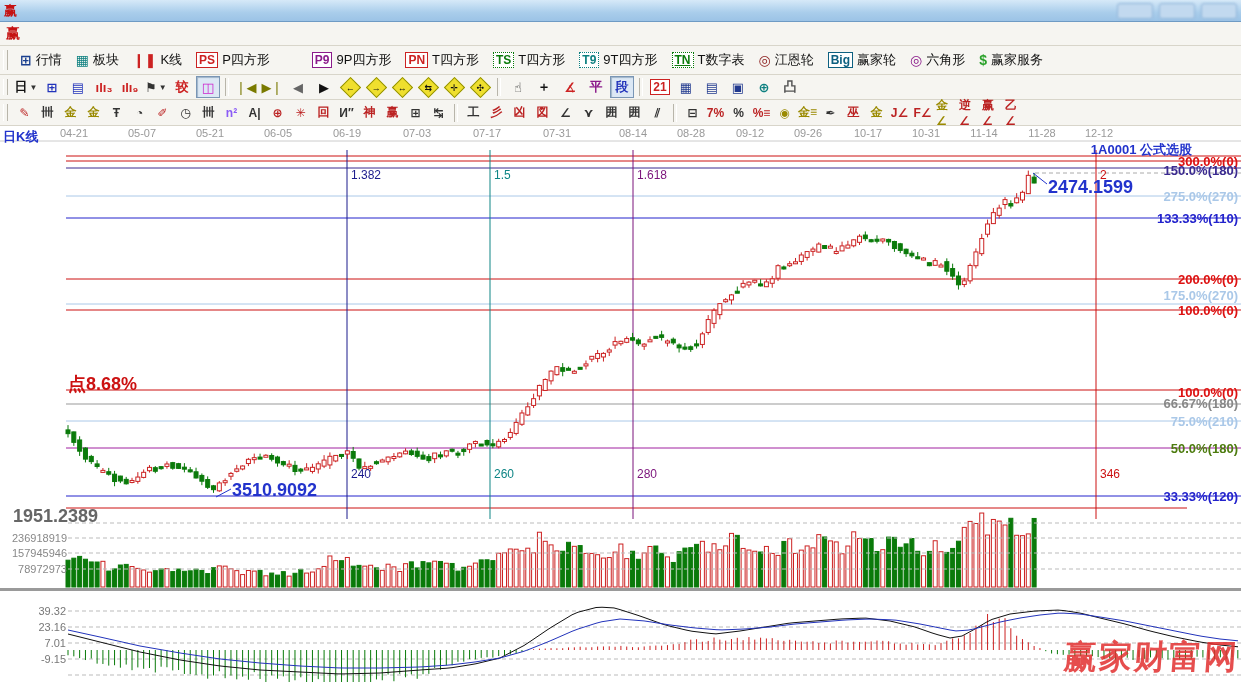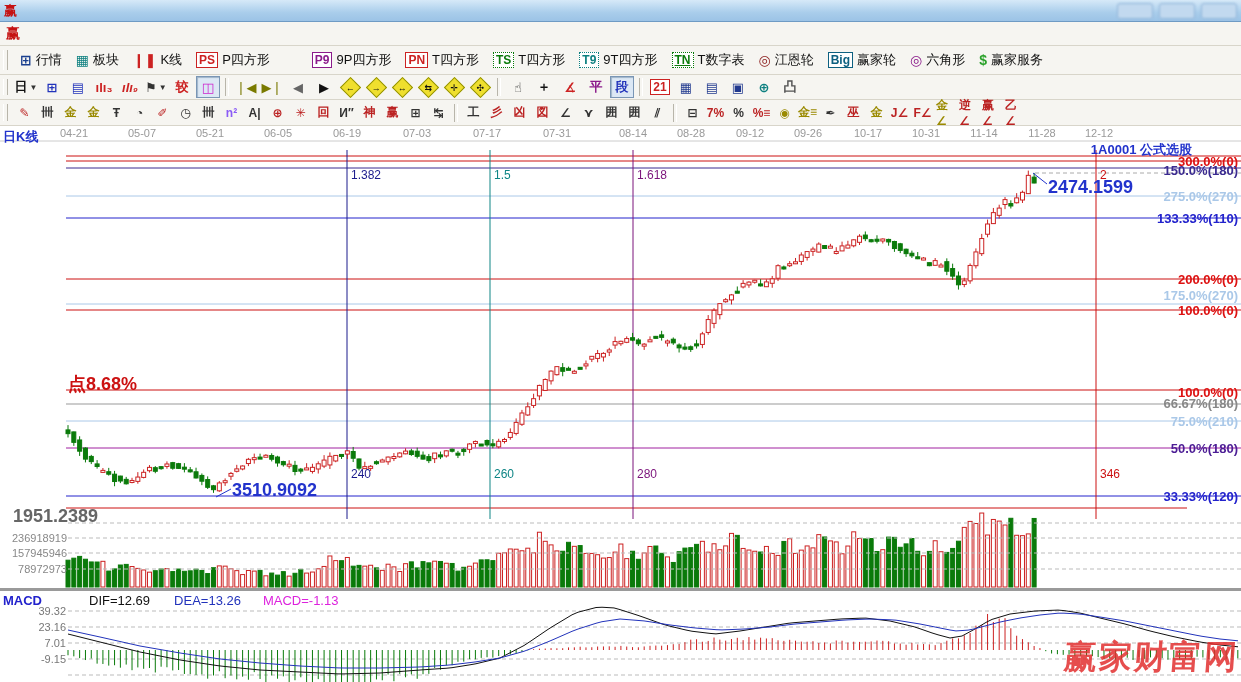--- a/index.html
+++ b/index.html
@@ -128,21 +128,21 @@
     <div class="icon-btn">
       <span style="color: rgb(34, 51, 187);">⊞</span>
     </div>
     <div class="icon-btn">
       <span style="color: rgb(34, 51, 187);">▤</span>
     </div>
     <div class="icon-btn">
       <span style="color: rgb(204, 34, 34);">ılı₃</span>
     </div>
     <div class="icon-btn">
-      <span style="color: rgb(204, 34, 34); font-style: italic;">ılı₉</span>
+      <span style="color: rgb(204, 34, 34);">ılı₉</span>
     </div>
     <div class="icon-btn">
       <span style="color: rgb(51, 51, 51);">⚑</span>
       <span class="drop">▼</span>
     </div>
     <div class="icon-btn">
       <span style="color: rgb(204, 34, 34);">较</span>
     </div>
     <div class="icon-btn selected">
       <span style="color: rgb(204, 34, 204);">◫</span>
@@ -1127,38 +1127,32 @@
       <line x1="1214.5400000000018" y1="524" x2="1214.5400000000018" y2="533.1166392318244" stroke="#0a7a0a"></line>
       <line x1="1220.3600000000017" y1="524" x2="1220.3600000000017" y2="531.3377229080933" stroke="#0a7a0a"></line>
       <line x1="1226.1800000000017" y1="524" x2="1226.1800000000017" y2="532.7500987585732" stroke="#0a7a0a"></line>
       <line x1="1232.0000000000016" y1="524" x2="1232.0000000000016" y2="531.5097464563328" stroke="#0a7a0a"></line>
       <line x1="1237.8200000000015" y1="524" x2="1237.8200000000015" y2="532.3106279126656" stroke="#0a7a0a"></line>
       <polyline points="68,508 74,509.5 80,511 86,512.5 92,514 98,515.5 104,517 110,518.5 116,520 122,521.5 128,523 134,524.5 140,526 146,527.2 152,528.4 158,529.6 164,530.8 170,532 176,533.2 182,534.3 188,535.2 194,536.1 200,537 206,537.9 212,538.8 218,539.7 224,540.4 230,541 236,541.6 242,542.2 248,542.8 254,543.4 260,544 266,544.3 272,544.6 278,544.9 284,545.2 290,545.5 296,545.8 302,546.1 308,546.4 314,546.7 320,547 326,547.3 332,547.6 338,547.9 344,547.9 350,547.75 356,547.6 362,547.45 368,547.3 374,547.15 380,547 386,546.55 392,546.1 398,545.65 404,545.2 410,544.75 416,544.3 422,543.8666666666667 428,543.4666666666667 434,543.0666666666667 440,542.6666666666666 446,542.2666666666667 452,541.68 458,540.72 464,539.76 470,538.8 476,537.76 482,536.32 488,534.88 494,533.44 500,532 506,528.88 512,525.76 518,522.64 524,519.52 530,515.6 536,511.52 542,507.44000000000005 548,503.36 554,499.6 560,496 566,492.4 572,488.79999999999995 578,486.21739130434787 584,484.6521739130435 590,483.0869565217391 596,481.52173913043475 602,481.2352941176471 608,481.5882352941177 614,481.9411764705883 620,483.6 626,485.52 632,487.44000000000005 638,489.36 644,491.44000000000005 650,493.6 656,495.76 662,497.91999999999996 668,499.72 674,501.15999999999997 680,502.6 686,504.03999999999996 692,505.24 698,505.96000000000004 704,506.67999999999995 710,507.4 716,507.88 722,507.15999999999997 728,506.44000000000005 734,505.72 740,505 746,504.03999999999996 752,503.08000000000004 758,502.12 764,501.15999999999997 770,500.20000000000005 776,499.24 782,498.28 788,497.32000000000005 794,496.67999999999995 800,496.20000000000005 806,495.72 812,495.24 818,494.76 824,494.28 830,493.79999999999995 836,493.32000000000005 842,492.91999999999996 848,492.67999999999995 854,492.44000000000005 860,492.20000000000005 866,492.12 872,492.84000000000003 878,493.55999999999995 884,494.28 890,495 896,496.44000000000005 902,497.88 908,499.32000000000005 914,500.76 920,502.75 926,504.85 932,506.95000000000005 938,508.79999999999995 944,510.4 950,512 956,511 962,510 968,506.7692307692307 974,503.53846153846155 980,500 986,496.4 992,493.4 998,491.6 1004,489.79999999999995 1010,488 1016,487.28 1022,486.55999999999995 1028,485.84000000000003 1034,485.12 1040,484.79999999999995 1046,484.55999999999995 1052,484.32000000000005 1058,484.08000000000004 1064,484.6 1070,485.5 1076,486.4 1082,487.5 1088,489 1094,490.5 1100,492 1106,493.44000000000005 1112,494.88 1118,496.32000000000005 1124,497.76 1130,499.4 1136,501.08000000000004 1142,502.76 1148,504.44000000000005 1154,505.96000000000004 1160,507.4 1166,508.84000000000003 1172,510.28 1178,511.6 1184,512.8 1190,514 1196,515.2 1202,516.3 1208,517.2 1214,518.1 1220,519 1226,519.6 1232,520.2 1238,520.8 " fill="none" stroke="#111111" stroke-width="1"></polyline>
       <polyline points="68,504 74,505.3125 80,506.625 86,507.9375 92,509.25 98,510.5625 104,511.9 110,513.25 116,514.6 122,515.95 128,517.3 134,518.65 140,520 146,521.05 152,522.1 158,523.15 164,524.2 170,525.25 176,526.3 182,527.3 188,528.2 194,529.1 200,530 206,530.9 212,531.8 218,532.7 224,533.4 230,534 236,534.6 242,535.2 248,535.8 254,536.4 260,537 266,537.45 272,537.9 278,538.35 284,538.8 290,539.25 296,539.7 302,540.1 308,540.4 314,540.7 320,541 326,541.3 332,541.6 338,541.9 344,542 350,542 356,542 362,542 368,542 374,542 380,542 386,541.85 392,541.7 398,541.55 404,541.4 410,541.25 416,541.1 422,540.8666666666667 428,540.4666666666667 434,540.0666666666667 440,539.6666666666666 446,539.2666666666667 452,538.76 458,538.04 464,537.32 470,536.6 476,535.84 482,534.88 488,533.92 494,532.96 500,532 506,530.32 512,528.64 518,526.96 524,525.28 530,523 536,520.6 542,518.2 548,515.8 554,513.24 560,510.6 566,507.96000000000004 572,505.32000000000005 578,503.03999999999996 584,501.12 590,499.20000000000005 596,497.28 602,495.70000000000005 608,494.79999999999995 614,493.9 620,493 626,493.48 632,493.96000000000004 638,494.44000000000005 644,494.91999999999996 650,495.79999999999995 656,496.76 662,497.72 668,498.67999999999995 674,499.48 680,500.20000000000005 686,500.91999999999996 692,501.64 698,502.24 704,502.72 710,503.20000000000005 716,503.67999999999995 722,503.91999999999996 728,503.67999999999995 734,503.44000000000005 740,503.20000000000005 746,502.91999999999996 752,502.44000000000005 758,501.96000000000004 764,501.48 770,501 776,500.28 782,499.55999999999995 788,498.84000000000003 794,498.12 800,497.6 806,497.12 812,496.64 818,496.15999999999997 824,495.67999999999995 830,495.20000000000005 836,494.72 842,494.24 848,493.88 854,493.64 860,493.4 866,493.15999999999997 872,493.08000000000004 878,493.32000000000005 884,493.55999999999995 890,493.79999999999995 896,494.15999999999997 902,495.12 908,496.08000000000004 914,497.03999999999996 920,498 926,499.20000000000005 932,500.4 938,501.6 944,502.79999999999995 950,504 956,504.9333333333333 962,504.5333333333333 968,504.1333333333333 974,502.9333333333333 980,501.33333333333337 986,499.73333333333335 992,498.1333333333333 998,496.5333333333333 1004,495.20000000000005 1010,494 1016,492.79999999999995 1022,491.70000000000005 1028,490.79999999999995 1034,489.9 1040,489 1046,488.4 1052,487.79999999999995 1058,487.20000000000005 1064,487.20000000000005 1070,487.5 1076,487.79999999999995 1082,488.29999999999995 1088,489.20000000000005 1094,490.1 1100,491 1106,491.96000000000004 1112,492.91999999999996 1118,493.88 1124,494.84000000000003 1130,496 1136,497.20000000000005 1142,498.4 1148,499.6 1154,500.79999999999995 1160,502 1166,503.20000000000005 1172,504.4 1178,505.6 1184,506.79999999999995 1190,508 1196,509.20000000000005 1202,510.29999999999995 1208,511.20000000000005 1214,512.1 1220,513 1226,513.6 1232,514.2 1238,514.8 " fill="none" stroke="#2233bb" stroke-width="1"></polyline>
       <polyline points="1033,47 1047,58" fill="none" stroke="#2233cc"></polyline>
       <polyline points="216,371 231,363" fill="none" stroke="#2233cc"></polyline>
     </svg>
-  <div class="macd-header">
-    <b style="margin-left: 3px; color: rgb(34, 34, 204);">MACD</b>
-    <span style="margin-left: 47px; color: rgb(17, 17, 17);">DIF=12.69</span>
-    <span style="margin-left: 24px; color: rgb(34, 51, 187);">DEA=13.26</span>
-    <span style="margin-left: 22px; color: rgb(221, 34, 221);">MACD=-1.13</span>
-  </div>
   <div id="overlays">
       <div class="overlay" style="left: 68px; top: 249px; color: rgb(204, 17, 17); font-weight: bold;">点8.68%</div>
       <div class="overlay" style="left: 1048px; top: 52px; color: rgb(34, 51, 204); font-weight: bold;">2474.1599</div>
       <div class="overlay" style="left: 232px; top: 355px; color: rgb(34, 51, 204); font-weight: bold;">3510.9092</div>
       <div class="overlay" style="left: 13px; top: 381px; color: rgb(102, 102, 102); font-weight: bold;">1951.2389</div>
       <div class="right-label" style="top: 28px; color: rgb(221, 17, 17);">300.0%(0)</div>
       <div class="right-label" style="top: 37px; color: rgb(58, 42, 144);">150.0%(180)</div>
       <div class="right-label" style="top: 63px; color: rgb(170, 200, 232);">275.0%(270)</div>
       <div class="right-label" style="top: 85px; color: rgb(34, 34, 204);">133.33%(110)</div>
       <div class="right-label" style="top: 146px; color: rgb(221, 17, 17);">200.0%(0)</div>
       <div class="right-label" style="top: 162px; color: rgb(170, 200, 232);">175.0%(270)</div>
       <div class="right-label" style="top: 177px; color: rgb(221, 17, 17);">100.0%(0)</div>
       <div class="right-label" style="top: 259px; color: rgb(221, 17, 17);">100.0%(0)</div>
       <div class="right-label" style="top: 270px; color: rgb(136, 136, 136);">66.67%(180)</div>
       <div class="right-label" style="top: 288px; color: rgb(170, 200, 232);">75.0%(210)</div>
-      <div class="right-label" style="top: 315px; color: #4c1d95;">50.0%(180)</div>
+      <div class="right-label" style="top: 315px; color: #4d7c0f;">50.0%(180)</div>
       <div class="right-label" style="top: 363px; color: rgb(34, 34, 204);">33.33%(120)</div>
     </div>
   <div class="watermark" style="color: rgb(226, 48, 48);">赢家财富网</div>
 </div>
 
 </body></html>

